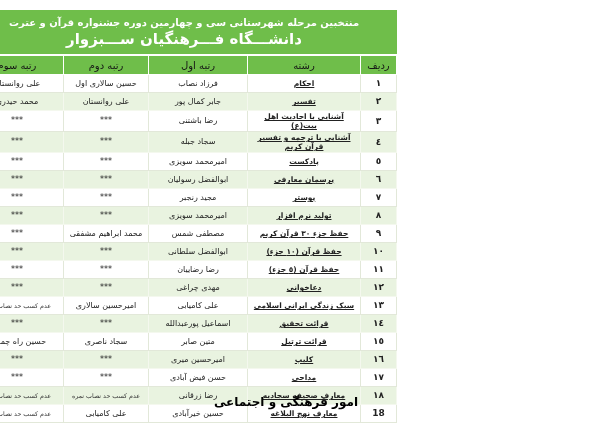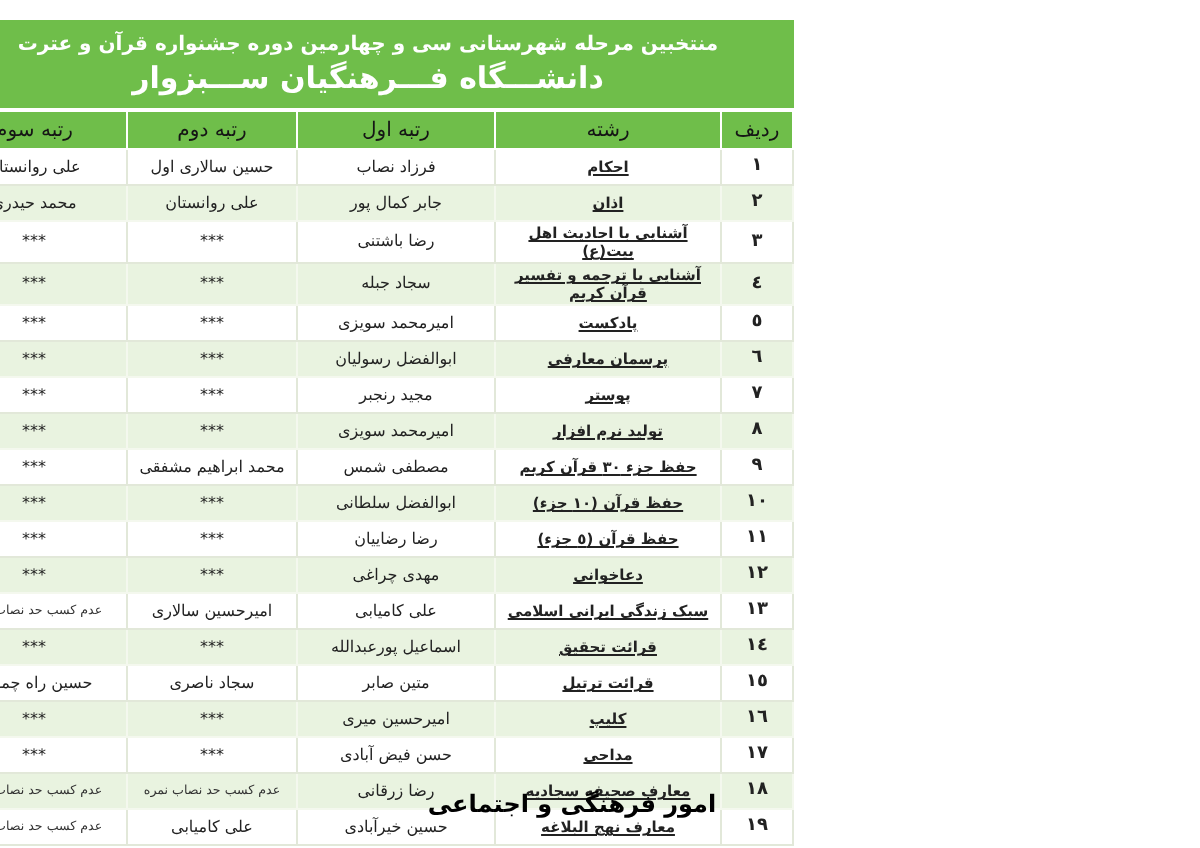--- a/index.html
+++ b/index.html
@@ -117,21 +117,21 @@
       <tbody>
           <tr>
             <td class="row-num">١</td>
             <td class="category">احکام</td>
             <td>فرزاد نصاب</td>
             <td>حسین سالاری اول</td>
             <td>علی روانستان</td>
           </tr>
           <tr class="alt">
             <td class="row-num">٢</td>
-            <td class="category">اذان</td>
+            <td class="category">تفسیر</td>
             <td>جابر کمال پور</td>
             <td>علی روانستان</td>
             <td>محمد حیدری</td>
           </tr>
           <tr>
             <td class="row-num">٣</td>
             <td class="category">آشنایی با احادیث اهل بیت(ع)</td>
             <td>رضا باشتنی</td>
             <td>***</td>
             <td>***</td>
@@ -235,21 +235,21 @@
             <td>***</td>
           </tr>
           <tr class="alt">
             <td class="row-num">١٨</td>
             <td class="category">معارف صحیفه سجادیه</td>
             <td>رضا زرقانی</td>
             <td class="small-note">عدم کسب حد نصاب نمره</td>
             <td class="small-note">عدم کسب حد نصاب نمره</td>
           </tr>
           <tr>
-            <td class="row-num">١٩</td>
+            <td class="row-num">18</td>
             <td class="category">معارف نهج البلاغه</td>
             <td>حسین خیرآبادی</td>
             <td>علی کامیابی</td>
             <td class="small-note">عدم کسب حد نصاب نمره</td>
           </tr>
         </tbody>
     </table>
 
   </div>
 

